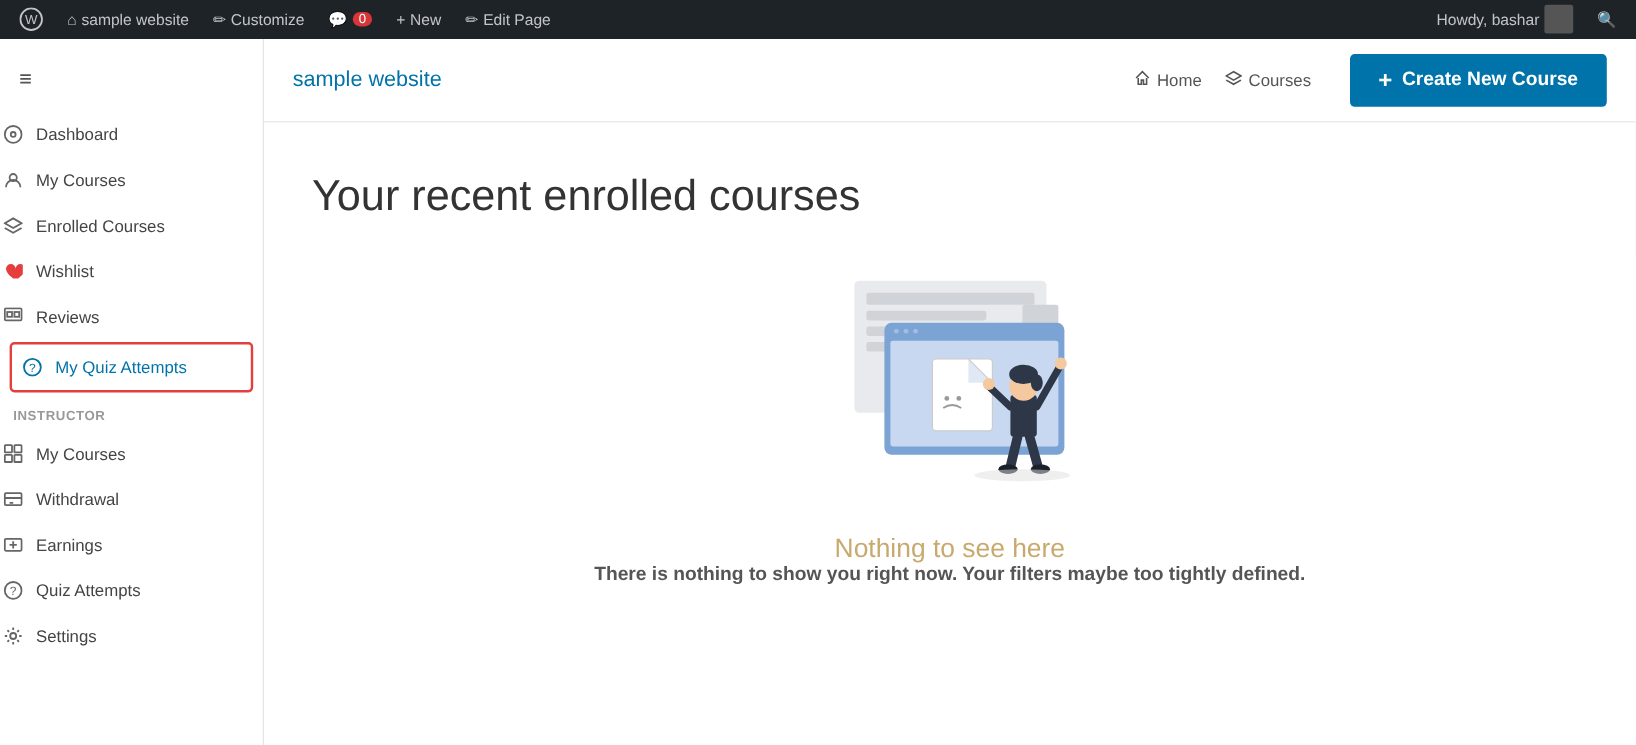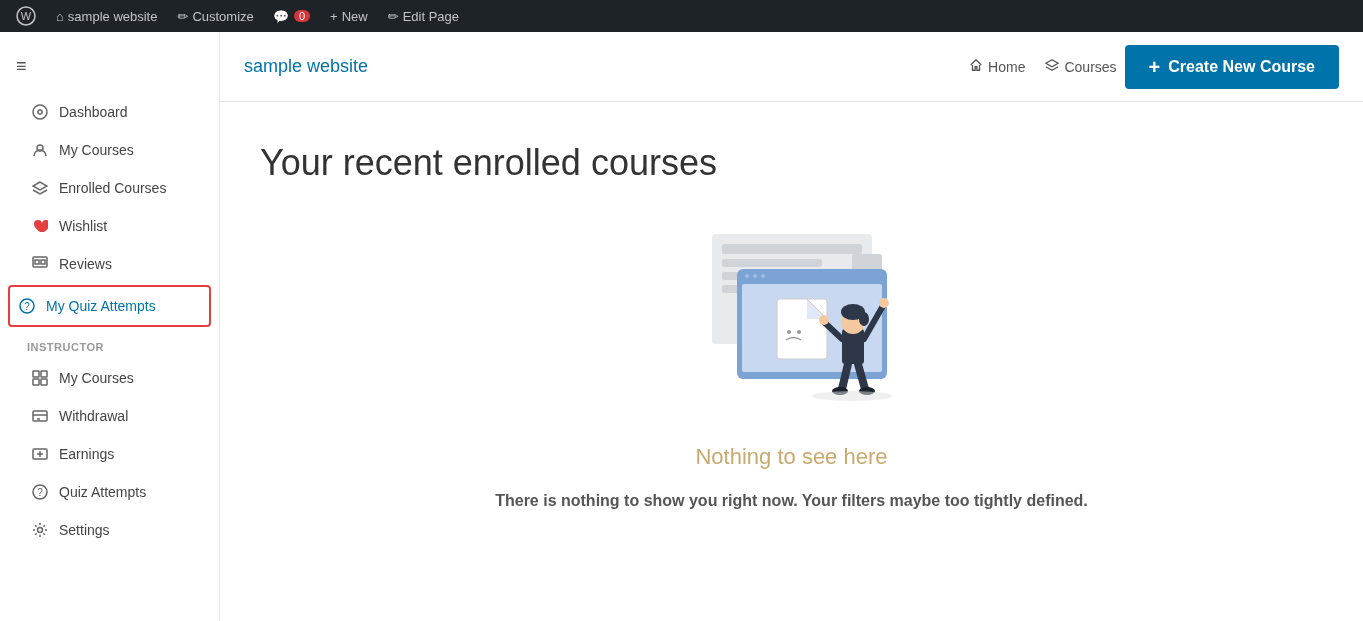--- a/index.html
+++ b/index.html
@@ -69,34 +69,34 @@
     .sidebar-toggle {
       padding: 8px 16px 16px;
       font-size: 18px;
       color: #555;
       cursor: pointer;
     }
     .sidebar-item {
       display: flex;
       align-items: center;
       gap: 10px;
-      padding: 10px 31px;
+      padding: 10px 2px;
       color: #444;
       font-size: 14px;
       cursor: pointer;
       position: relative;
     }
     .sidebar-item.active { border: 2px solid #e53e3e; border-radius: 4px; color: #444; }
     .sidebar-item .icon {
       width: 18px; height: 18px;
       display: flex; align-items: center; justify-content: center;
       color: #666; font-size: 16px; flex-shrink: 0;
     }
     .sidebar-section-label {
-      padding: 12px 27px 6px;
+      padding: 12px 11px 6px;
       font-size: 11px;
       font-weight: 600;
       color: #999;
       letter-spacing: 0.5px;
       text-transform: uppercase;
     }
 
     
     .main-content {
       flex: 1;
@@ -115,21 +115,21 @@
     .site-title {
       font-size: 18px;
       color: #0073aa;
       font-weight: 400;
       flex: 1;
     }
     .nav-links {
       display: flex;
       align-items: flex-start;
       gap: 20px;
-      margin-right: 8px;
+      margin-right: 32px;
     }
     .nav-link {
       color: #555;
       font-size: 14px;
       text-decoration: none;
       display: flex;
       align-items: center;
       gap: 5px;
       cursor: pointer;
     }
@@ -163,21 +163,21 @@
       padding: 20px;
     }
     .empty-illustration {
       width: 280px;
       height: 220px;
       margin-bottom: 20px;
     }
     .nothing-text {
       color: #c8a96e;
       font-size: 22px;
-      margin-bottom: 22px;
+      margin-bottom: 0;
     }
     .nothing-desc {
       color: #555;
       font-size: 16px;
       text-align: center;
       max-width: 600px;
       font-weight: bold;
     }
   </style>
 </head>
@@ -204,20 +204,29 @@
     <span>💬</span>
     <span class="comment-badge">0</span>
   </div>
   <div class="admin-bar-item">
     <span>+</span>
     <span>New</span>
   </div>
   <div class="admin-bar-item">
     <span>✏</span>
     <span>Edit Page</span>
+  </div>
+  <div class="admin-bar-right">
+    <div class="admin-bar-item">
+      <span>Howdy, bashar</span>
+      <span style="width:24px;height:24px;background:#555;display:inline-block;border-radius:2px;"></span>
+    </div>
+    <div class="admin-bar-item">
+      <span>🔍</span>
+    </div>
   </div>
 </div>
 
 <div class="page-wrapper">
 
   <div class="sidebar">
     <div class="sidebar-toggle">
       <span>≡</span>
     </div>
 

